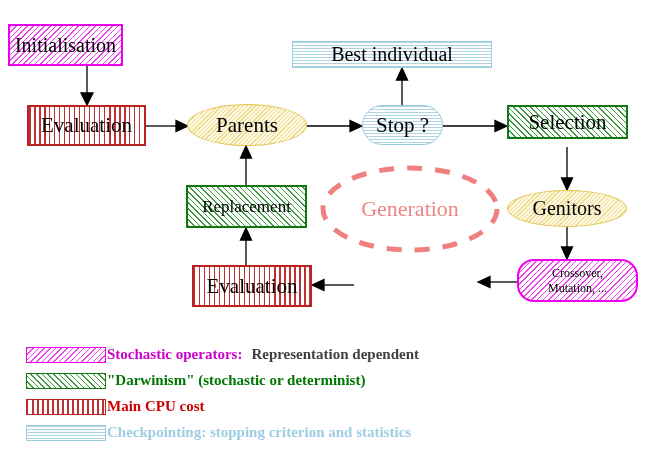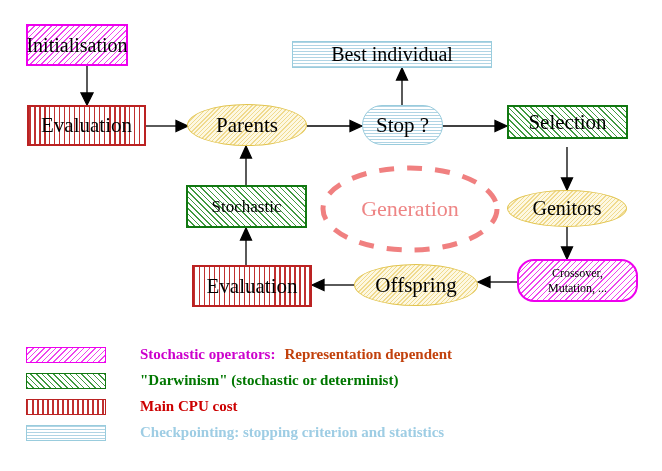--- a/index.html
+++ b/index.html
@@ -27,21 +27,21 @@
   }
   .lines-cyan{
     border:1.5px solid #99ccdd;
     background:repeating-linear-gradient(#b0d4e4 0 1px,#ffffff 1px 3px);
   }
   .ellipse-yellow{
     border:1.5px solid #e2c44e;border-radius:50%;
     background:repeating-linear-gradient(135deg,#f0da8e 0 1px,#fdf8e2 1px 3px);
   }
   
-  .n-init{left:26px;top:24px;width:102px;height:42px;font-size:20px;}
+  .n-init{left:8px;top:24px;width:115px;height:42px;font-size:20px;}
   .n-eval-top{left:27px;top:105px;width:119px;height:41px;font-size:21px;}
   .n-parents{left:187px;top:104px;width:120px;height:42px;font-size:21px;}
   .n-best{left:292px;top:41px;width:200px;height:27px;font-size:20px;}
   .n-stop{left:362px;top:105px;width:81px;height:40px;font-size:21px;border-radius:20px;}
   .n-selection{left:507px;top:105px;width:121px;height:34px;font-size:21px;}
   .n-genitors{left:507px;top:190px;width:120px;height:37px;font-size:20px;}
   .n-crossover{left:517px;top:259px;width:121px;height:43px;font-size:12px;line-height:1.25;white-space:normal;border-radius:17px;}
   .n-offspring{left:354px;top:264px;width:124px;height:42px;font-size:21px;}
   .n-eval-bot{left:192px;top:265px;width:120px;height:42px;font-size:21px;}
   .n-replacement{left:186px;top:185px;width:121px;height:43px;font-size:17px;}
@@ -49,23 +49,23 @@
     left:340px;top:196px;width:140px;height:26px;font-size:22px;color:#ee8585;
     border:none;background:none;z-index:2;
   }
   
   .legend-row{position:absolute;left:26px;display:flex;align-items:center;z-index:2;}
   .swatch{width:78px;height:14px;flex:0 0 auto;box-sizing:content-box;}
   .sw-magenta{border:1.5px solid #ee00ee;background:repeating-linear-gradient(135deg,#ee44ee 0 1px,#ffffff 1px 4px);}
   .sw-green{border:1.5px solid #117711;background:repeating-linear-gradient(45deg,#3f9a3f 0 1px,#ffffff 1px 4px);}
   .sw-red{border:1.5px solid #bb2222;background:repeating-linear-gradient(90deg,#c03030 0 1.5px,#ffffff 1.5px 5px);}
   .sw-cyan{border:1px solid #99ccdd;background:repeating-linear-gradient(#b0d4e4 0 1px,#ffffff 1px 3px);}
-  .legend-text{font-size:15px;font-weight:bold;margin-left:34px;white-space:nowrap;}
+  .legend-text{font-size:15px;font-weight:bold;margin-left:1px;white-space:nowrap;}
   .lt-magenta{color:#cc00cc;}
-  .lt-yellow{color:#c2410c;margin-left:9px;}
+  .lt-yellow{color:#404040;margin-left:9px;}
   .lt-green{color:#007700;}
   .lt-red{color:#cc0000;}
   .lt-cyan{color:#9ecde4;}
   .lr1{top:346px;}
   .lr2{top:372px;}
   .lr3{top:398px;}
   .lr4{top:424px;text-align:center;}
 </style>
 </head>
 <body>
@@ -162,30 +162,27 @@
     <span>Genitors</span>
   </div>
 
   <div class="node hatch-magenta n-crossover">
     <span>
       <span>Crossover,</span><br>
       <span>Mutation, ...</span>
     </span>
   </div>
 
-  <div class="node ellipse-yellow n-offspring">
-    <span>Offspring</span>
-  </div>
 
   <div class="node lines-red n-eval-bot">
     <span>Evaluation</span>
   </div>
 
   <div class="node hatch-green n-replacement">
-    <span>Stochastic</span>
+    <span>Replacement</span>
   </div>
 
   <div class="node n-generation">
     <span>Generation</span>
   </div>
 
   <div class="legend-row lr1">
     <div class="swatch sw-magenta"></div>
     <div class="legend-text lt-magenta">Stochastic operators:</div>
     <div class="legend-text lt-yellow">Representation dependent</div>

